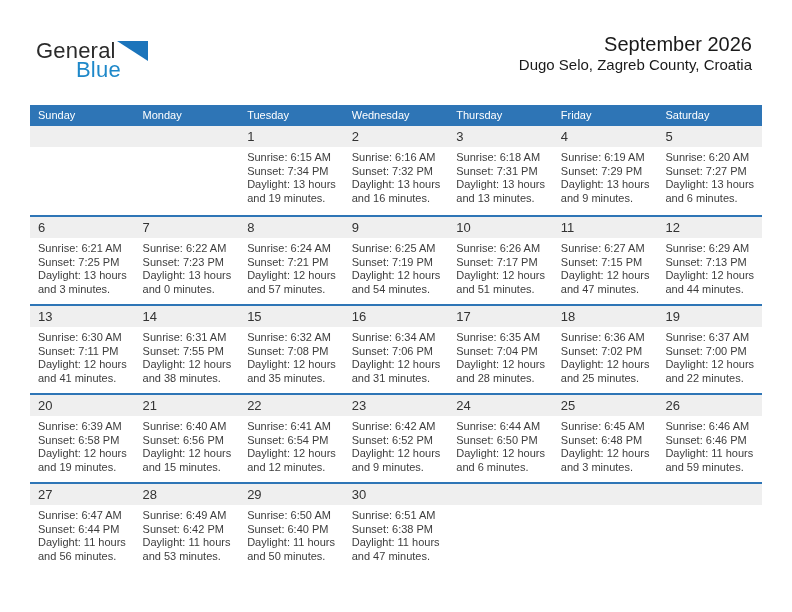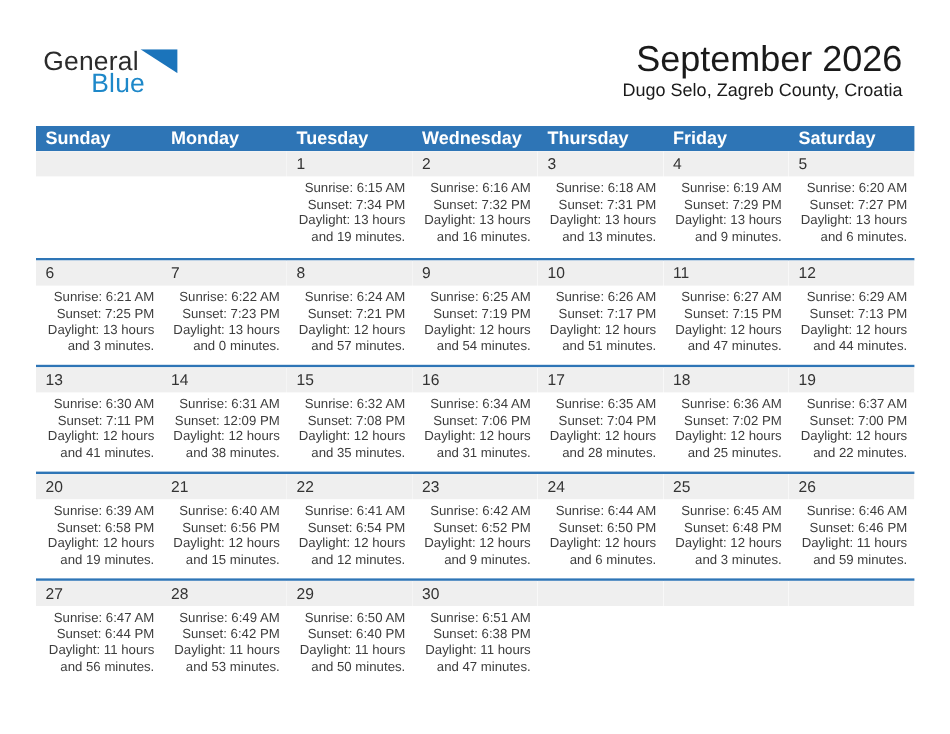--- a/index.html
+++ b/index.html
@@ -16,32 +16,32 @@
 
   
   .logo{position:absolute;left:36px;top:38px;}
   .logo-row{display:flex;align-items:flex-start;}
   .logo-general{font-size:22px;font-weight:500;color:#2B2B2B;letter-spacing:0.2px;}
   .logo-tri{width:31px;height:20px;margin-top:3px;margin-left:1px;}
   .logo-blue{font-size:22px;font-weight:400;color:var(--logo-blue);margin-left:40px;margin-top:-7px;letter-spacing:0.2px;}
 
   
   .title-block{position:absolute;top:33px;right:40px;text-align:right;}
-  .cal-title{font-size:30px;font-weight:400;color:#1A1A1A;}
+  .cal-title{font-size:20px;font-weight:400;color:#1A1A1A;}
   .cal-subtitle{font-size:15px;font-weight:500;color:#1A1A1A;margin-top:0;}
 
   
   .calendar{position:absolute;left:30px;top:105px;width:732px;}
   .weekday-header{display:grid;grid-template-columns:repeat(7,1fr);background:var(--header-blue);height:21px;}
-  .weekday-header .wd{color:#fff;font-size:15px;font-weight:700;line-height:21px;padding-left:8px;overflow:hidden;white-space:nowrap;}
+  .weekday-header .wd{color:#fff;font-size:11px;font-weight:400;line-height:21px;padding-left:8px;overflow:hidden;white-space:nowrap;}
   .week{display:grid;grid-template-columns:repeat(7,1fr);min-height:89px;background:#fff;}
   .week.bordered{border-top:2px solid var(--header-blue);}
   .cell{overflow:hidden;}
   .num-band{height:21px;background:var(--band-gray);font-size:13px;color:#333;padding:3px 0 0 8px;line-height:16px;}
-  .details{padding:4px 6px 0 8px;font-size:11px;line-height:13.5px;color:var(--body-text);text-align:right;}
+  .details{padding:4px 6px 0 8px;font-size:11px;line-height:13.5px;color:var(--body-text);}
   .dline{white-space:nowrap;}
 </style>
 </head>
 <body>
 
 <div class="page">
 
   <div class="logo">
     <div class="logo-row">
       <span class="logo-general">General</span>
@@ -193,21 +193,21 @@
               <div class="dline">Sunrise: 6:30 AM</div>
               <div class="dline">Sunset: 7:11 PM</div>
               <div class="dline">Daylight: 12 hours</div>
               <div class="dline">and 41 minutes.</div>
             </div>
           </div>
           <div class="cell">
             <div class="num-band">14</div>
             <div class="details">
               <div class="dline">Sunrise: 6:31 AM</div>
-              <div class="dline">Sunset: 12:09 PM</div>
+              <div class="dline">Sunset: 7:55 PM</div>
               <div class="dline">Daylight: 12 hours</div>
               <div class="dline">and 38 minutes.</div>
             </div>
           </div>
           <div class="cell">
             <div class="num-band">15</div>
             <div class="details">
               <div class="dline">Sunrise: 6:32 AM</div>
               <div class="dline">Sunset: 7:08 PM</div>
               <div class="dline">Daylight: 12 hours</div>

